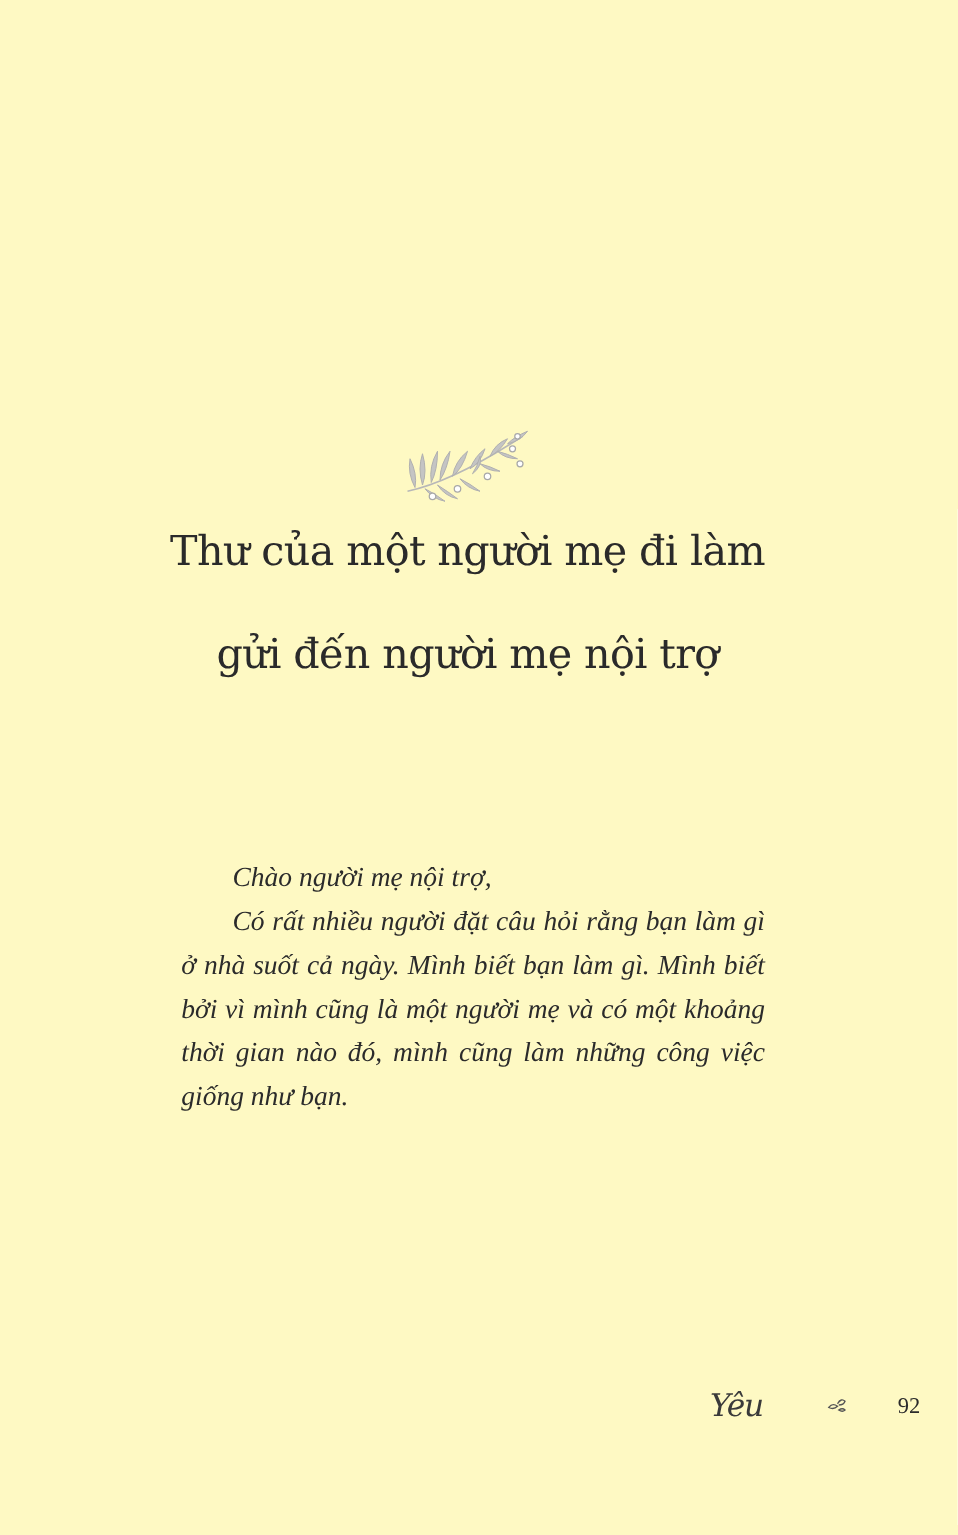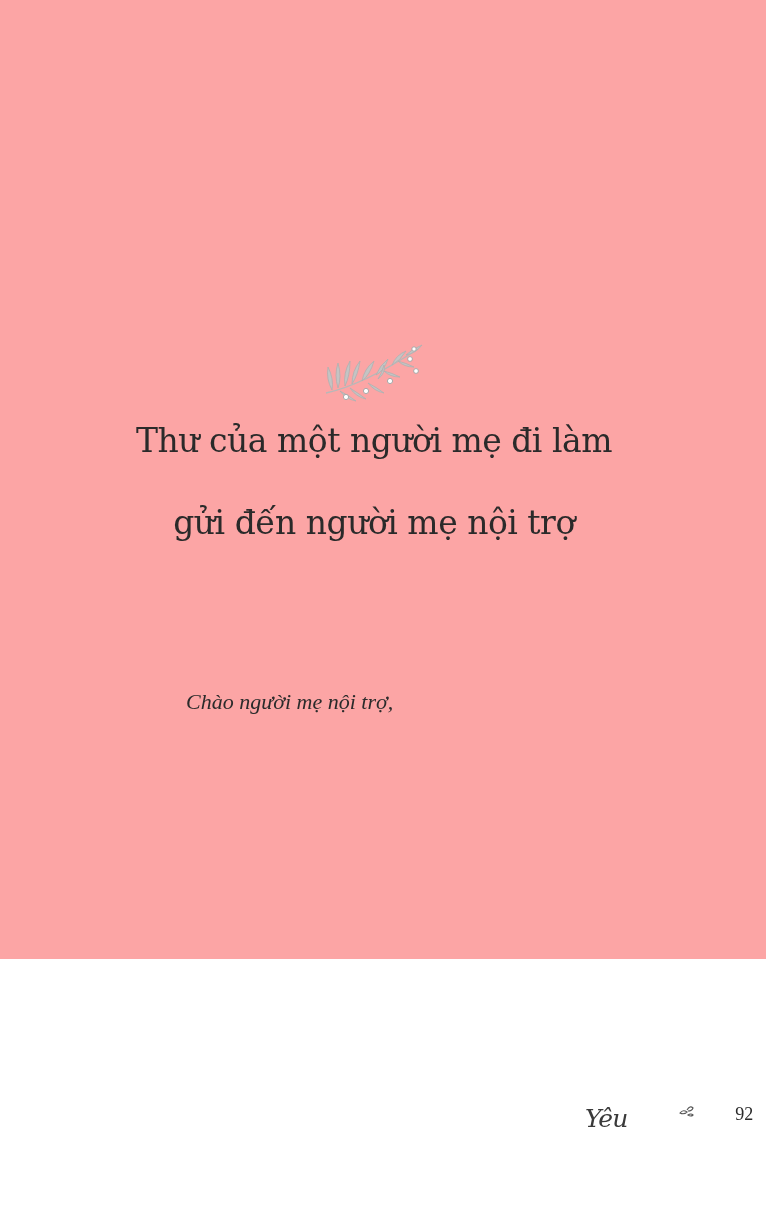--- a/index.html
+++ b/index.html
@@ -11,22 +11,22 @@
       width: 766px;
       height: 1228px;
       position: relative;
       overflow: hidden;
       font-family: "Liberation Serif", serif;
       color: #2b2b2b;
     }
     .page {
       position: absolute;
       left: 0; top: 0;
-      width: 766px; height: 959px;
-      background: #fca5a5;
+      width: 766px; height: 1228px;
+      background: #fef9c3;
     }
     .ornament {
       position: absolute;
       left: 318px;
       top: 343px;
       width: 110px;
       height: 60px;
     }
     .title {
       position: absolute;
@@ -70,24 +70,24 @@
       text-indent: 41px;
       text-align: justify;
       text-align-last: left;
     }
     .body-text p.full-last {
       text-align-last: justify;
     }
     .footer {
       position: absolute;
       top: 1104px;
-      left: 585px;
+      left: 568px;
       height: 40px;
       display: flex;
-      align-items: flex-start;
+      align-items: center;
       gap: 33px;
     }
     .running-title {
       font-family: "DejaVu Serif", serif;
       font-style: italic;
       font-size: 25px;
       color: #3a3a3a;
       letter-spacing: -1px;
     }
     .footer-ornament {
@@ -133,20 +133,21 @@
       <circle cx="98" cy="28" r="2.4"></circle>
       <circle cx="96" cy="6" r="2.2"></circle>
     </g>
   </svg>
 
   <h1 class="title l1">Thư của một người mẹ đi làm</h1>
   <h1 class="title l2">gửi đến người mẹ nội trợ</h1>
 
   <div class="body-text">
     <p>Chào người mẹ nội trợ,</p>
+    <p>Có rất nhiều người đặt câu hỏi rằng bạn làm gì ở nhà suốt cả ngày. Mình biết bạn làm gì. Mình biết bởi vì mình cũng là một người mẹ và có một khoảng thời gian nào đó, mình cũng làm những công việc giống như bạn.</p>
   </div>
 
   <div class="footer">
     <span class="running-title">Yêu</span>
     <svg class="footer-ornament" viewBox="0 0 18 14" xmlns="http://www.w3.org/2000/svg">
       <g fill="none" stroke="#555" stroke-width="1.1">
         <path d="M2 9 Q5 5 9 8 Q6 11 2 9 Z"></path>
         <path d="M9 6 Q12 1 15 4 Q14 7 10 7"></path>
         <path d="M10 11 Q13 9 15 11 Q13 13 10 11 Z"></path>
       </g>

